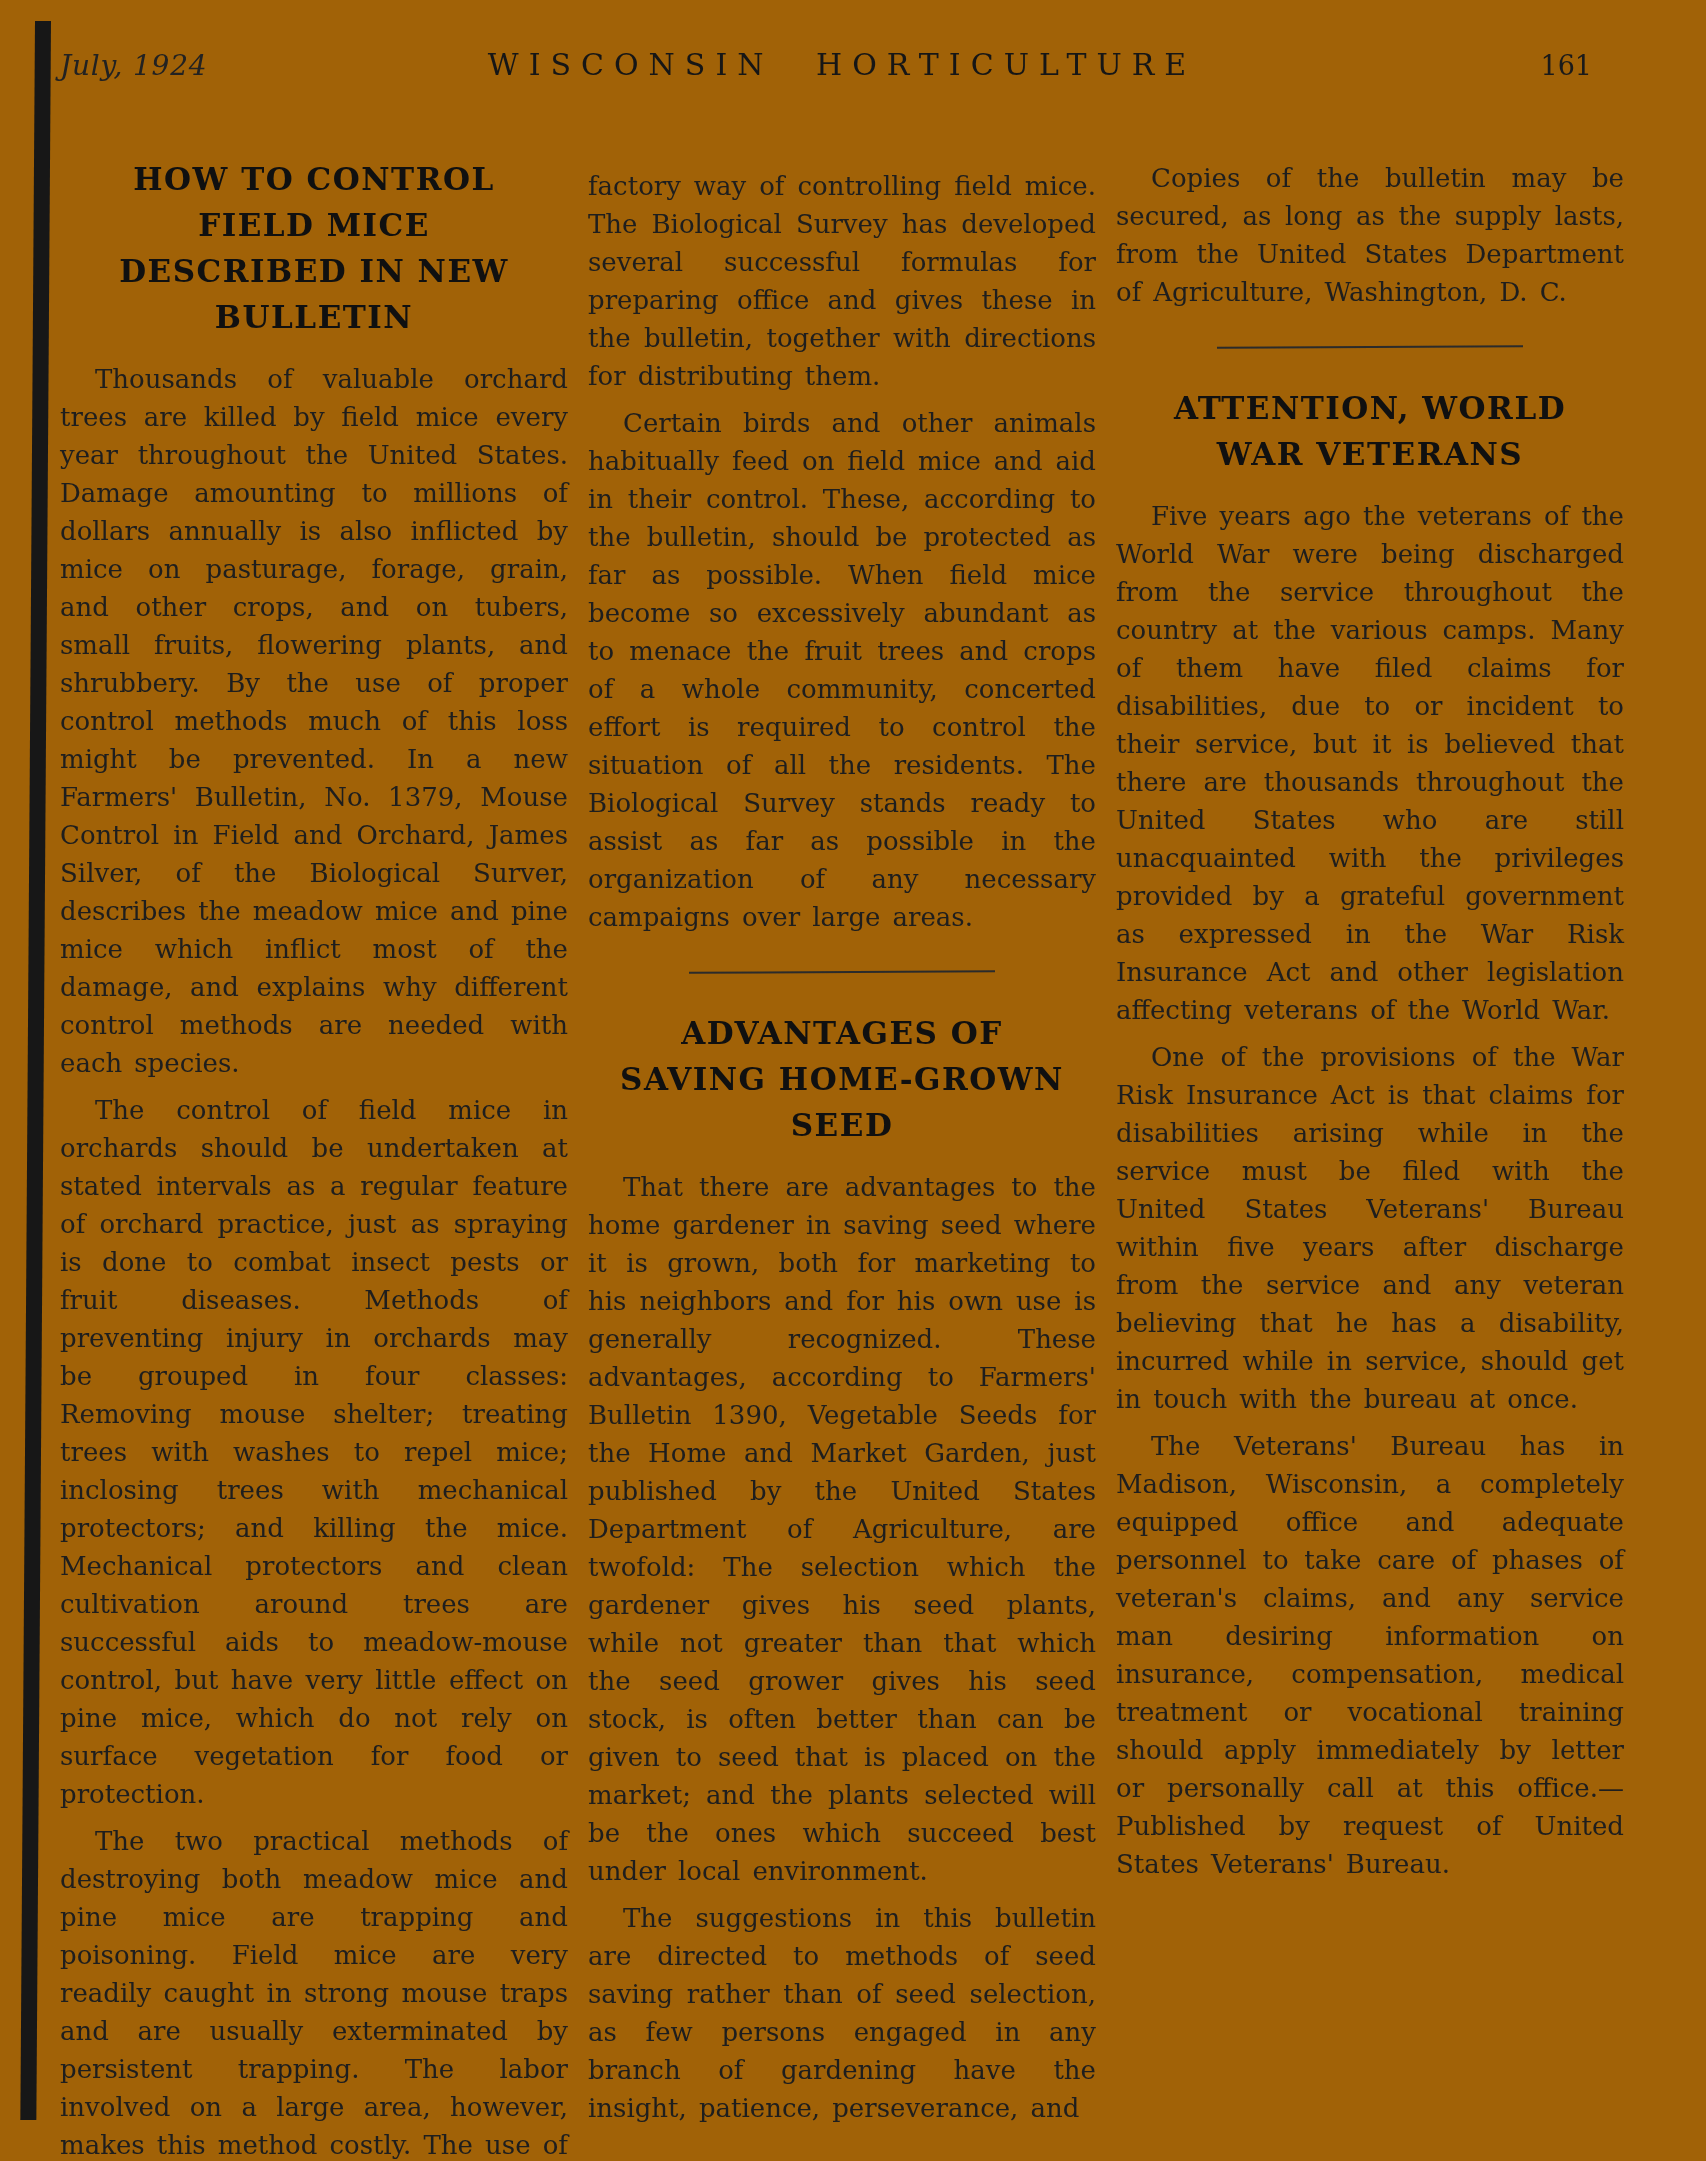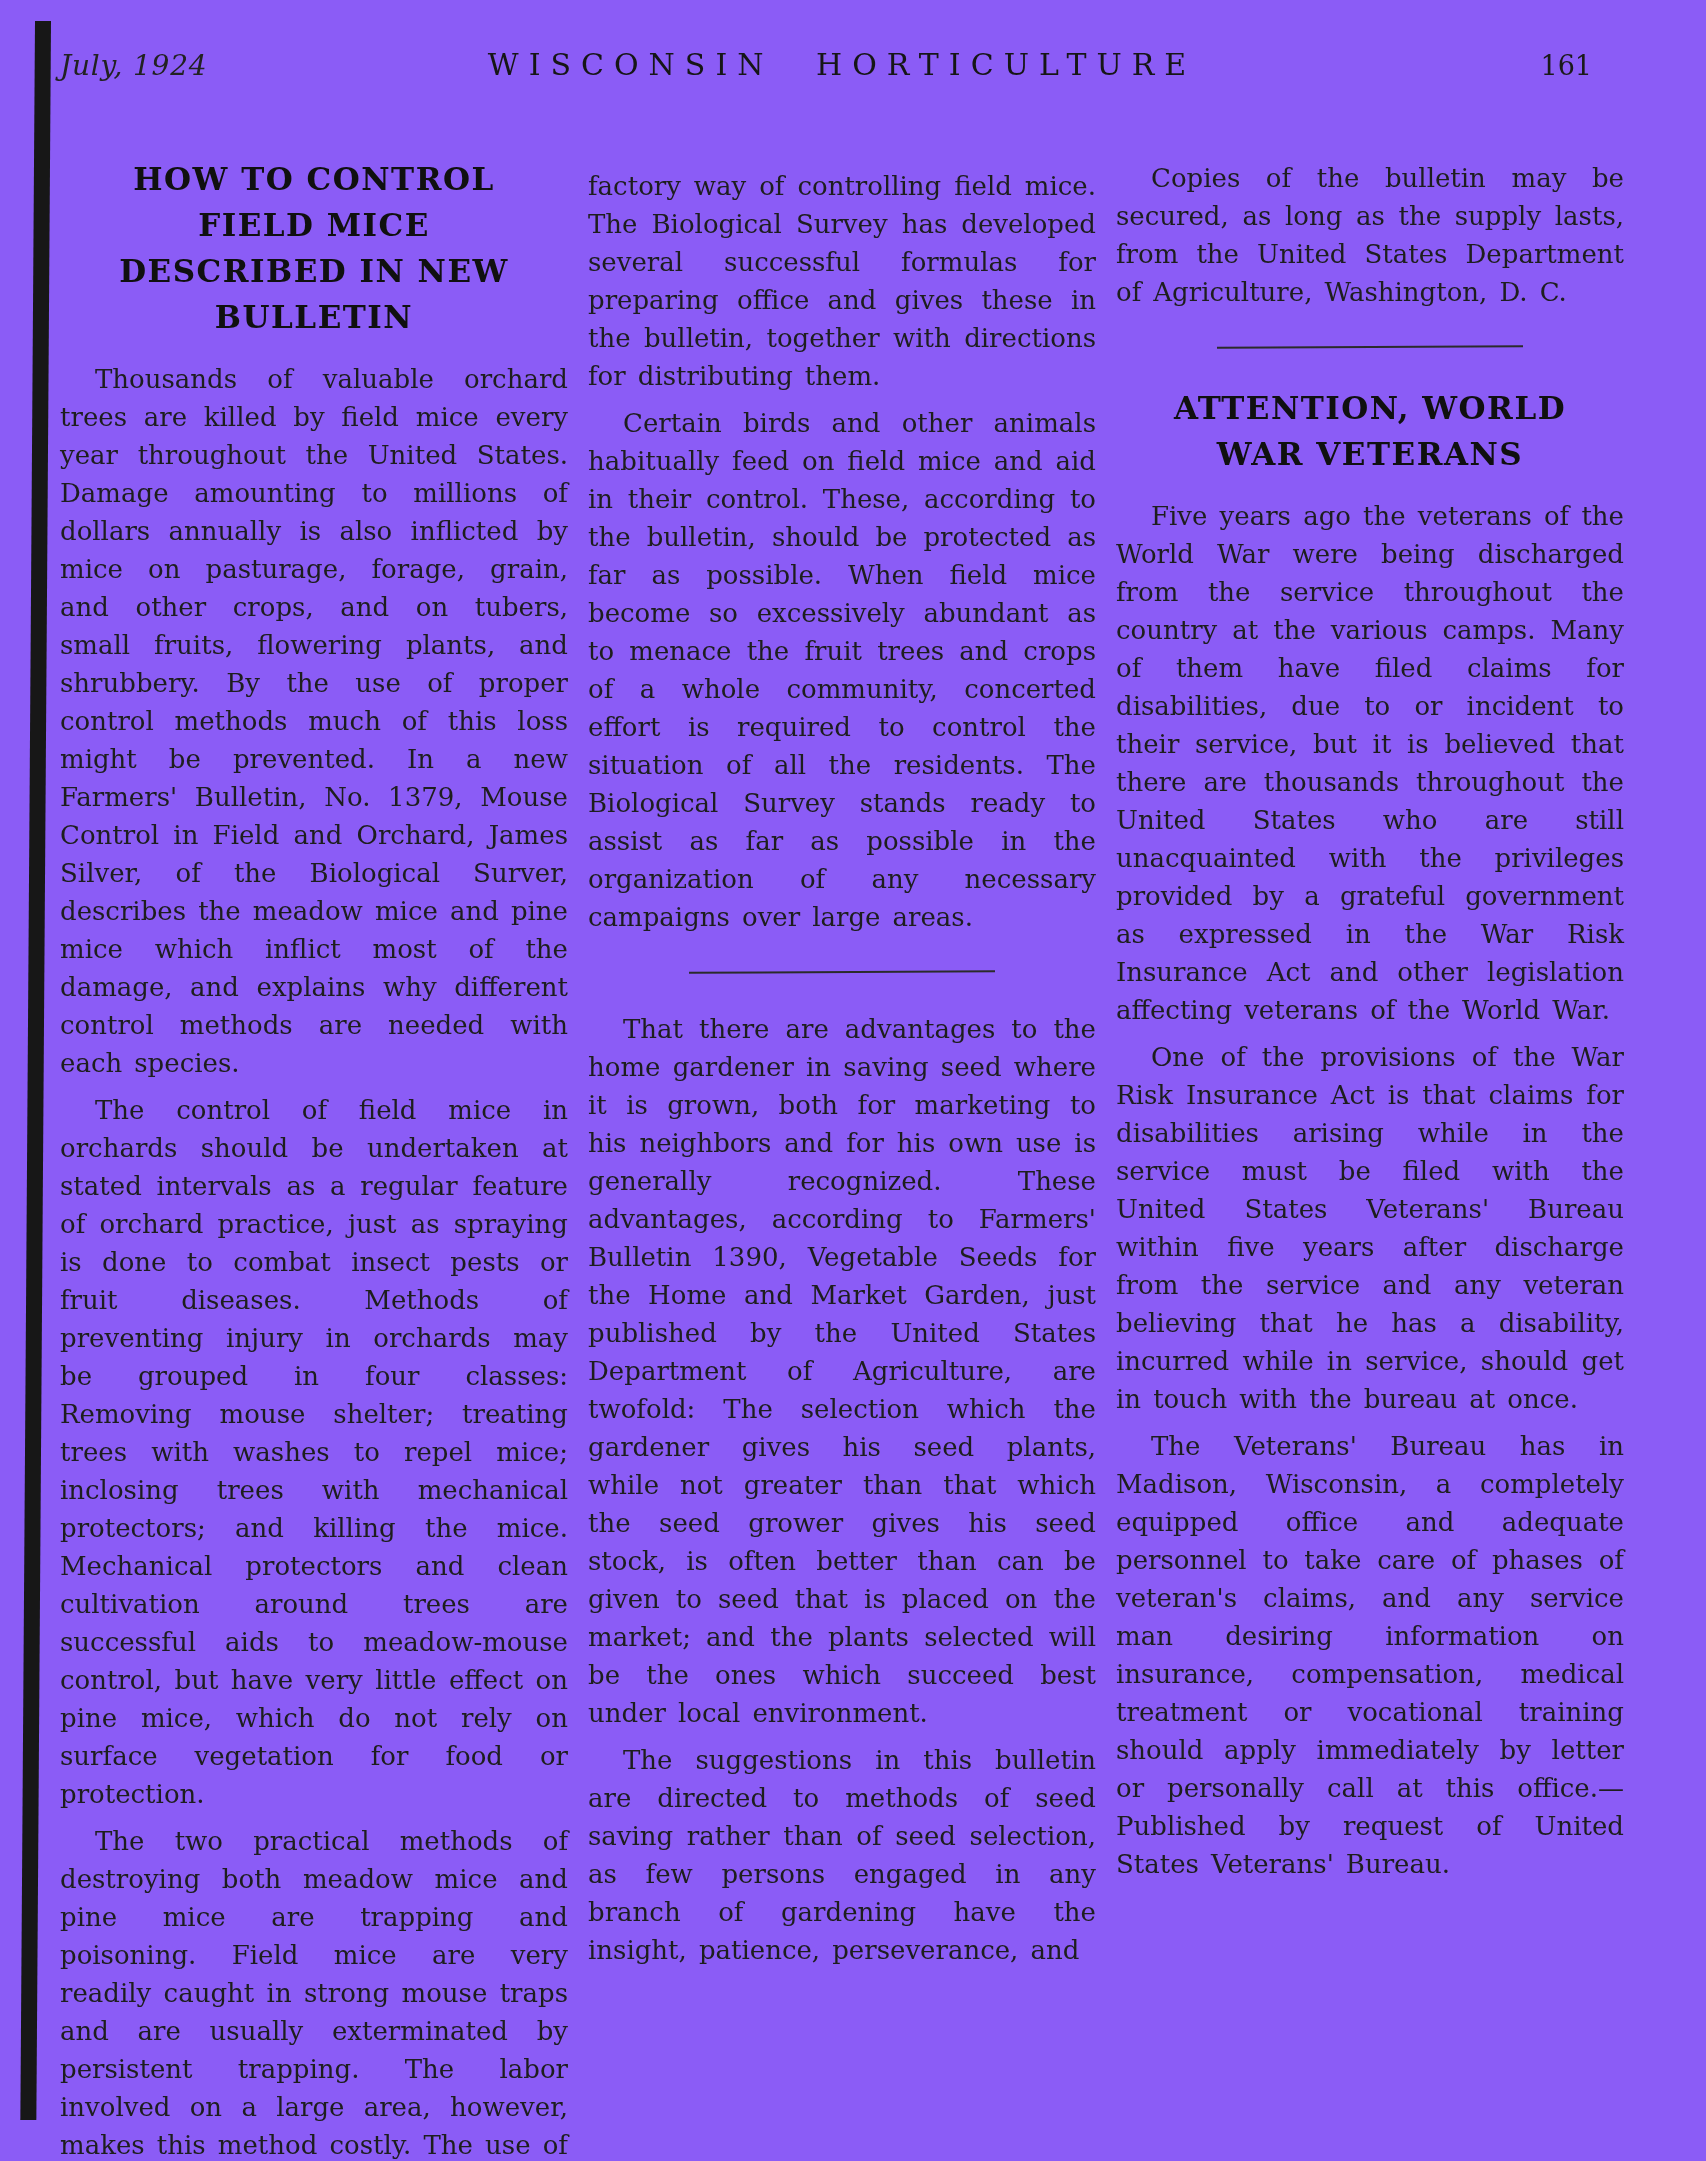--- a/index.html
+++ b/index.html
@@ -1,20 +1,20 @@
 <!DOCTYPE html>
 <html style="font-size:12.2px"><head>
 <meta charset="utf-8">
 <style>
   html, body { margin: 0; padding: 0; background: #ffffff; }
   .page {
     position: relative;
     width: 1707px;
     height: 2161px;
-    background: #8b5cf6;
+    background: #a16207;
     overflow: hidden;
     font-family: "DejaVu Serif", "Liberation Serif", serif;
     color: #1c1c1c;
   }
   .spine {
     position: absolute;
     left: 35px;
     top: 21.4px;
     width: 16px;
     height: 2099px;
@@ -108,20 +108,21 @@
     <div class="col">
         <h2 class="article-heading">HOW TO CONTROL FIELD MICE DESCRIBED IN NEW BULLETIN</h2>
         <p class="para">Thousands of valuable orchard trees are killed by field mice every year throughout the United States. Damage amounting to millions of dollars annually is also inflicted by mice on pasturage, forage, grain, and other crops, and on tubers, small fruits, flowering plants, and shrubbery. By the use of proper control methods much of this loss might be prevented. In a new Farmers' Bulletin, No. 1379, Mouse Control in Field and Orchard, James Silver, of the Biological Surver, describes the meadow mice and pine mice which inflict most of the damage, and explains why different control methods are needed with each species.</p>
         <p class="para">The control of field mice in orchards should be undertaken at stated intervals as a regular feature of orchard practice, just as spraying is done to combat insect pests or fruit diseases. Methods of preventing injury in orchards may be grouped in four classes: Removing mouse shelter; treating trees with washes to repel mice; inclosing trees with mechanical protectors; and killing the mice. Mechanical protectors and clean cultivation around trees are successful aids to meadow-mouse control, but have very little effect on pine mice, which do not rely on surface vegetation for food or protection.</p>
         <p class="para">The two practical methods of destroying both meadow mice and pine mice are trapping and poisoning. Field mice are very readily caught in strong mouse traps and are usually exterminated by persistent trapping. The labor involved on a large area, however, makes this method costly. The use of poison is by far the most satis-</p>
       </div>
     <div class="col">
         <p class="cont">factory way of controlling field mice. The Biological Survey has developed several successful formulas for preparing office and gives these in the bulletin, together with directions for distributing them.</p>
         <p class="para">Certain birds and other animals habitually feed on field mice and aid in their control. These, according to the bulletin, should be protected as far as possible. When field mice become so excessively abundant as to menace the fruit trees and crops of a whole community, concerted effort is required to control the situation of all the residents. The Biological Survey stands ready to assist as far as possible in the organization of any necessary campaigns over large areas.</p>
         <div class="rule"></div>
+        <h2 class="article-heading">ADVANTAGES OF SAVING HOME-GROWN SEED</h2>
         <p class="para">That there are advantages to the home gardener in saving seed where it is grown, both for marketing to his neighbors and for his own use is generally recognized. These advantages, according to Farmers' Bulletin 1390, Vegetable Seeds for the Home and Market Garden, just published by the United States Department of Agriculture, are twofold: The selection which the gardener gives his seed plants, while not greater than that which the seed grower gives his seed stock, is often better than can be given to seed that is placed on the market; and the plants selected will be the ones which succeed best under local environment.</p>
         <p class="para">The suggestions in this bulletin are directed to methods of seed saving rather than of seed selection, as few persons engaged in any branch of gardening have the insight, patience, perseverance, and</p>
       </div>
     <div class="col">
         <p class="para">Copies of the bulletin may be secured, as long as the supply lasts, from the United States Department of Agriculture, Washington, D. C.</p>
         <div class="rule"></div>
         <h2 class="article-heading">ATTENTION, WORLD WAR VETERANS</h2>
         <p class="para">Five years ago the veterans of the World War were being discharged from the service throughout the country at the various camps. Many of them have filed claims for disabilities, due to or incident to their service, but it is believed that there are thousands throughout the United States who are still unacquainted with the privileges provided by a grateful government as expressed in the War Risk Insurance Act and other legislation affecting veterans of the World War.</p>
         <p class="para">One of the provisions of the War Risk Insurance Act is that claims for disabilities arising while in the service must be filed with the United States Veterans' Bureau within five years after discharge from the service and any veteran believing that he has a disability, incurred while in service, should get in touch with the bureau at once.</p>
         <p class="para">The Veterans' Bureau has in Madison, Wisconsin, a completely equipped office and adequate personnel to take care of phases of veteran's claims, and any service man desiring information on insurance, compensation, medical treatment or vocational training should apply immediately by letter or personally call at this office.—Published by request of United States Veterans' Bureau.</p>

